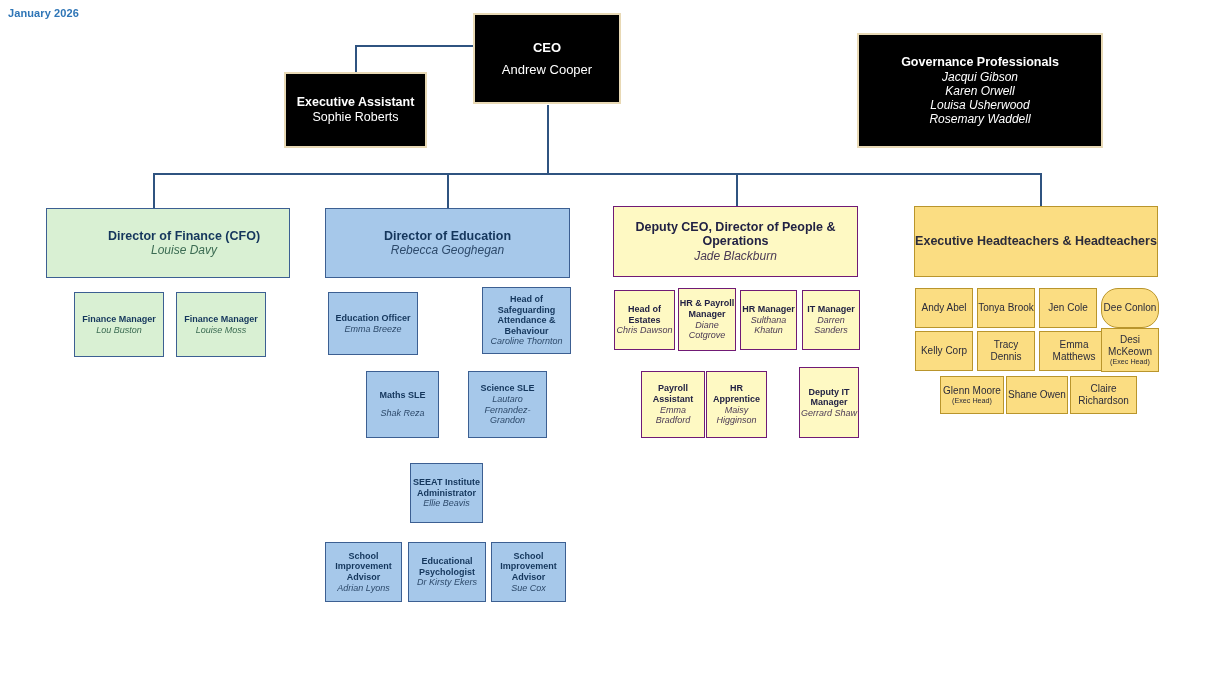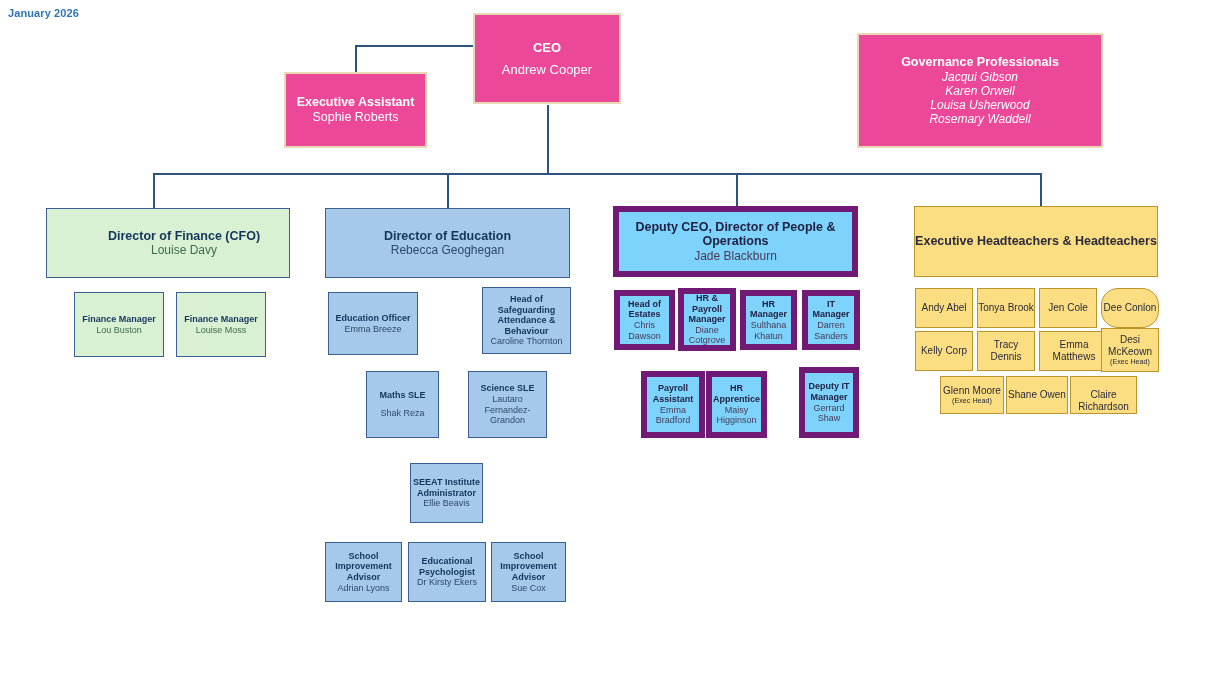--- a/index.html
+++ b/index.html
@@ -39,39 +39,40 @@
     align-items: center;
     justify-content: center;
     text-align: center;
     line-height: 1.18;
     overflow: hidden;
   }
   .box .title {
     font-weight: bold;
   }
   .box .person {
+    font-style: italic;
   }
   .box .note {
     font-style: normal;
   }
 
   
   .navy {
-    background: #ec4899;
+    background: #000000;
     border: 2px solid #e8d9b5;
     color: #ffffff;
   }
   .navy .title { color: #ffffff; }
   .navy .person { color: #ffffff; font-style: normal; }
   .navy .person-italic { color: #ffffff; font-style: italic; }
 
   
   .green      { background: #d9f0d3; border: 1px solid #3c5f92; color: #14365c; }
   .blue       { background: #a6c8ea; border: 1px solid #3c5f92; color: #14365c; }
-  .pink       { background: #7dd3fc; border: 6px solid #701a75; color: #222244; }
+  .pink       { background: #fef9c3; border: 1px solid #701a75; color: #222244; }
   .yellow     { background: #fbdd82; border: 1px solid #b9952c; color: #2b2b3a; }
 
   .green  .person { color: #3b6b52; }
   .blue   .person { color: #2d4a6b; }
   .pink   .person { color: #4a3a55; }
 
   
   .sz-ceo-title   { font-size: 13px; }
   .sz-ceo-name    { font-size: 13px; }
   .sz-ea-title    { font-size: 12.5px; }
@@ -266,17 +267,17 @@
     <div class="note sz-head-note">(Exec Head)</div>
   </div>
 
   <div class="box yellow" style="left:940px; top:376px; width:64px; height:38px;">
     <div class="sz-head">Glenn Moore</div>
     <div class="note sz-head-note">(Exec Head)</div>
   </div>
   <div class="box yellow" style="left:1006px; top:376px; width:62px; height:38px;">
     <div class="sz-head">Shane Owen</div>
   </div>
-  <div class="box yellow" style="left:1070px; top:376px; width:67px; height:38px;justify-content:flex-end;">
+  <div class="box yellow" style="left:1070px; top:376px; width:67px; height:38px;">
     <div class="sz-head">Claire Richardson</div>
   </div>
 
 </div>
 
 </body></html>

